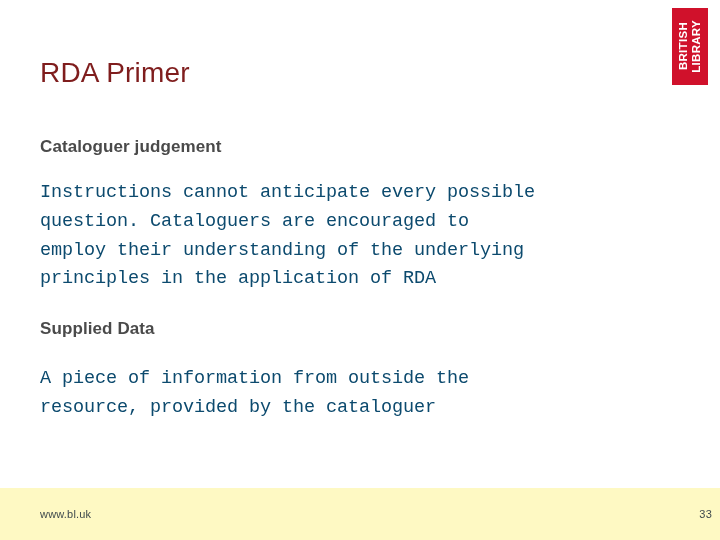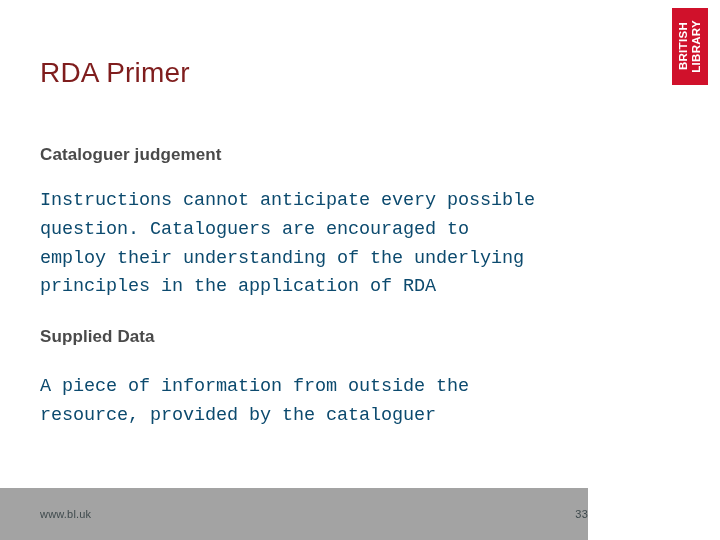--- a/index.html
+++ b/index.html
@@ -92,46 +92,46 @@
   .body-para {
     font-family: "Liberation Mono", "DejaVu Sans Mono", monospace;
     font-size: 18.5px;
     color: #0c4a6e;
     line-height: 1.55;
     margin: 0;
     letter-spacing: -0.1px;
     white-space: pre-line;
   }
 
-  #section-1-heading { margin-top: 12px; }
+  #section-1-heading { margin-top: 4px; }
   #para-1 { margin-top: 22px; }
   #section-2-heading { margin-top: 24px; }
   #para-2 { margin-top: 26px; }
 
   
   #footer-bar {
     position: absolute;
     left: 0;
     top: 488px;
-    width: 588px;
+    width: 720px;
     height: 52px;
-    background: #a3a3a3;
+    background: #fef9c3;
   }
   #footer-url {
     position: absolute;
     left: 40px;
     top: 20px;
     font-family: "Liberation Sans", sans-serif;
     font-size: 11px;
     color: #3f4a4d;
     letter-spacing: 0.2px;
   }
   #footer-page-number {
     position: absolute;
-    right: 0;
+    right: 8px;
     top: 20px;
     font-family: "Liberation Sans", sans-serif;
     font-size: 11px;
     color: #3f4a4d;
     letter-spacing: 0.2px;
   }
 </style>
 </head>
 <body>
 

